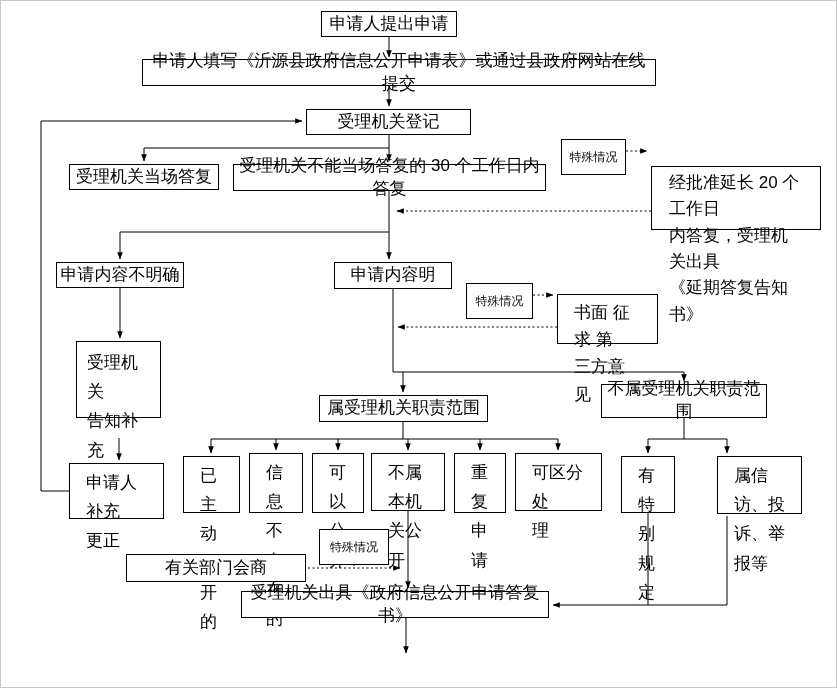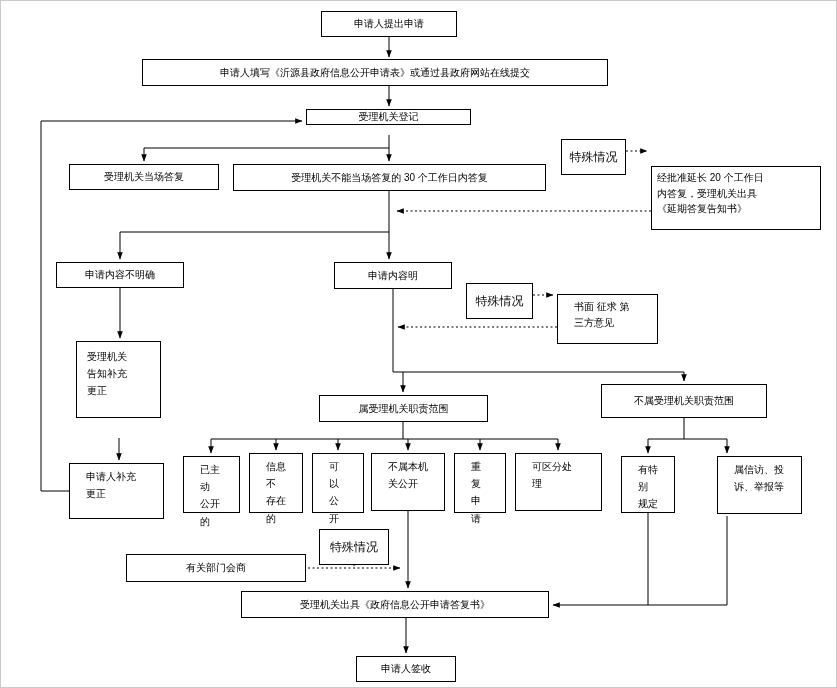--- a/index.html
+++ b/index.html
@@ -16,21 +16,21 @@
   svg.edges { position: absolute; left: 0; top: 0; z-index: 1; }
   .node {
     position: absolute;
     z-index: 2;
     border: 1px solid #000;
     background: #fff;
     display: flex;
     align-items: center;
     justify-content: center;
     text-align: center;
-    font-size: 10px;
+    font-size: 17px;
     line-height: 1.35;
     white-space: pre-line;
     padding: 1px 3px;
   }
   .node.ml {
     align-items: flex-start;
     justify-content: flex-start;
     text-align: left;
     padding: 4px 16px;
     line-height: 1.72;
@@ -79,26 +79,26 @@
       <path d="M625 150 H646" marker-end="url(#arr)"></path>
       <path d="M650 210 H396" marker-end="url(#arr)"></path>
       <path d="M532 294 H552" marker-end="url(#arr)"></path>
       <path d="M556 326 H397" marker-end="url(#arr)"></path>
       <path d="M353 550 V565"></path>
       <path d="M307 567 H399" marker-end="url(#arr)"></path>
     </g>
   </svg>
 
   <div class="node" style="left:320px;top:10px;width:136px;height:26px">申请人提出申请</div>
-  <div class="node" style="left:141px;top:58px;width:466px;height:27px">申请人填写《沂源县政府信息公开申请表》或通过县政府网站在线提交</div>
-  <div class="node" style="left:305px;top:108px;width:165px;height:16px">受理机关登记</div>
+  <div class="node" style="left:141px;top:58px;width:514px;height:27px">申请人填写《沂源县政府信息公开申请表》或通过县政府网站在线提交</div>
+  <div class="node" style="left:305px;top:108px;width:165px;height:26px">受理机关登记</div>
   <div class="node" style="left:68px;top:163px;width:150px;height:26px">受理机关当场答复</div>
   <div class="node" style="left:232px;top:163px;width:313px;height:27px">受理机关不能当场答复的 30 个工作日内答复</div>
   <div class="node sm" style="left:560px;top:138px;width:65px;height:24px">特殊情况</div>
-  <div class="node ml" style="left:650px;top:165px;width:170px;height:64px;padding:3px 5px;line-height:1.55">经批准延长 20 个工作日
+  <div class="node ml" style="left:650px;top:165px;width:170px;height:64px;padding:3px 17px;line-height:1.55">经批准延长 20 个工作日
 内答复，受理机关出具
 《延期答复告知书》</div>
   <div class="node" style="left:55px;top:261px;width:128px;height:26px">申请内容不明确</div>
   <div class="node" style="left:333px;top:261px;width:118px;height:27px">申请内容明</div>
   <div class="node sm" style="left:465px;top:282px;width:67px;height:24px">特殊情况</div>
   <div class="node ml" style="left:556px;top:293px;width:101px;height:50px;line-height:1.6">书面 征求 第
 三方意见</div>
   <div class="node ml" style="left:75px;top:340px;width:85px;height:77px;padding:6px 10px">受理机关
 告知补充
 更正</div>
@@ -118,15 +118,14 @@
 理</div>
   <div class="node ml" style="left:620px;top:455px;width:54px;height:57px">有特别
 规定</div>
   <div class="node ml" style="left:716px;top:455px;width:85px;height:58px">属信访、投
 诉、举报等</div>
   <div class="node ml" style="left:68px;top:462px;width:95px;height:56px">申请人补充
 更正</div>
   <div class="node sm" style="left:318px;top:528px;width:70px;height:22px">特殊情况</div>
   <div class="node" style="left:125px;top:553px;width:180px;height:28px">有关部门会商</div>
   <div class="node" style="left:240px;top:590px;width:308px;height:27px">受理机关出具《政府信息公开申请答复书》</div>
-  <div class="node" style="left:355px;top:655px;width:100px;height:26px">申请人签收</div>
 
 </div>
 
 </body></html>

